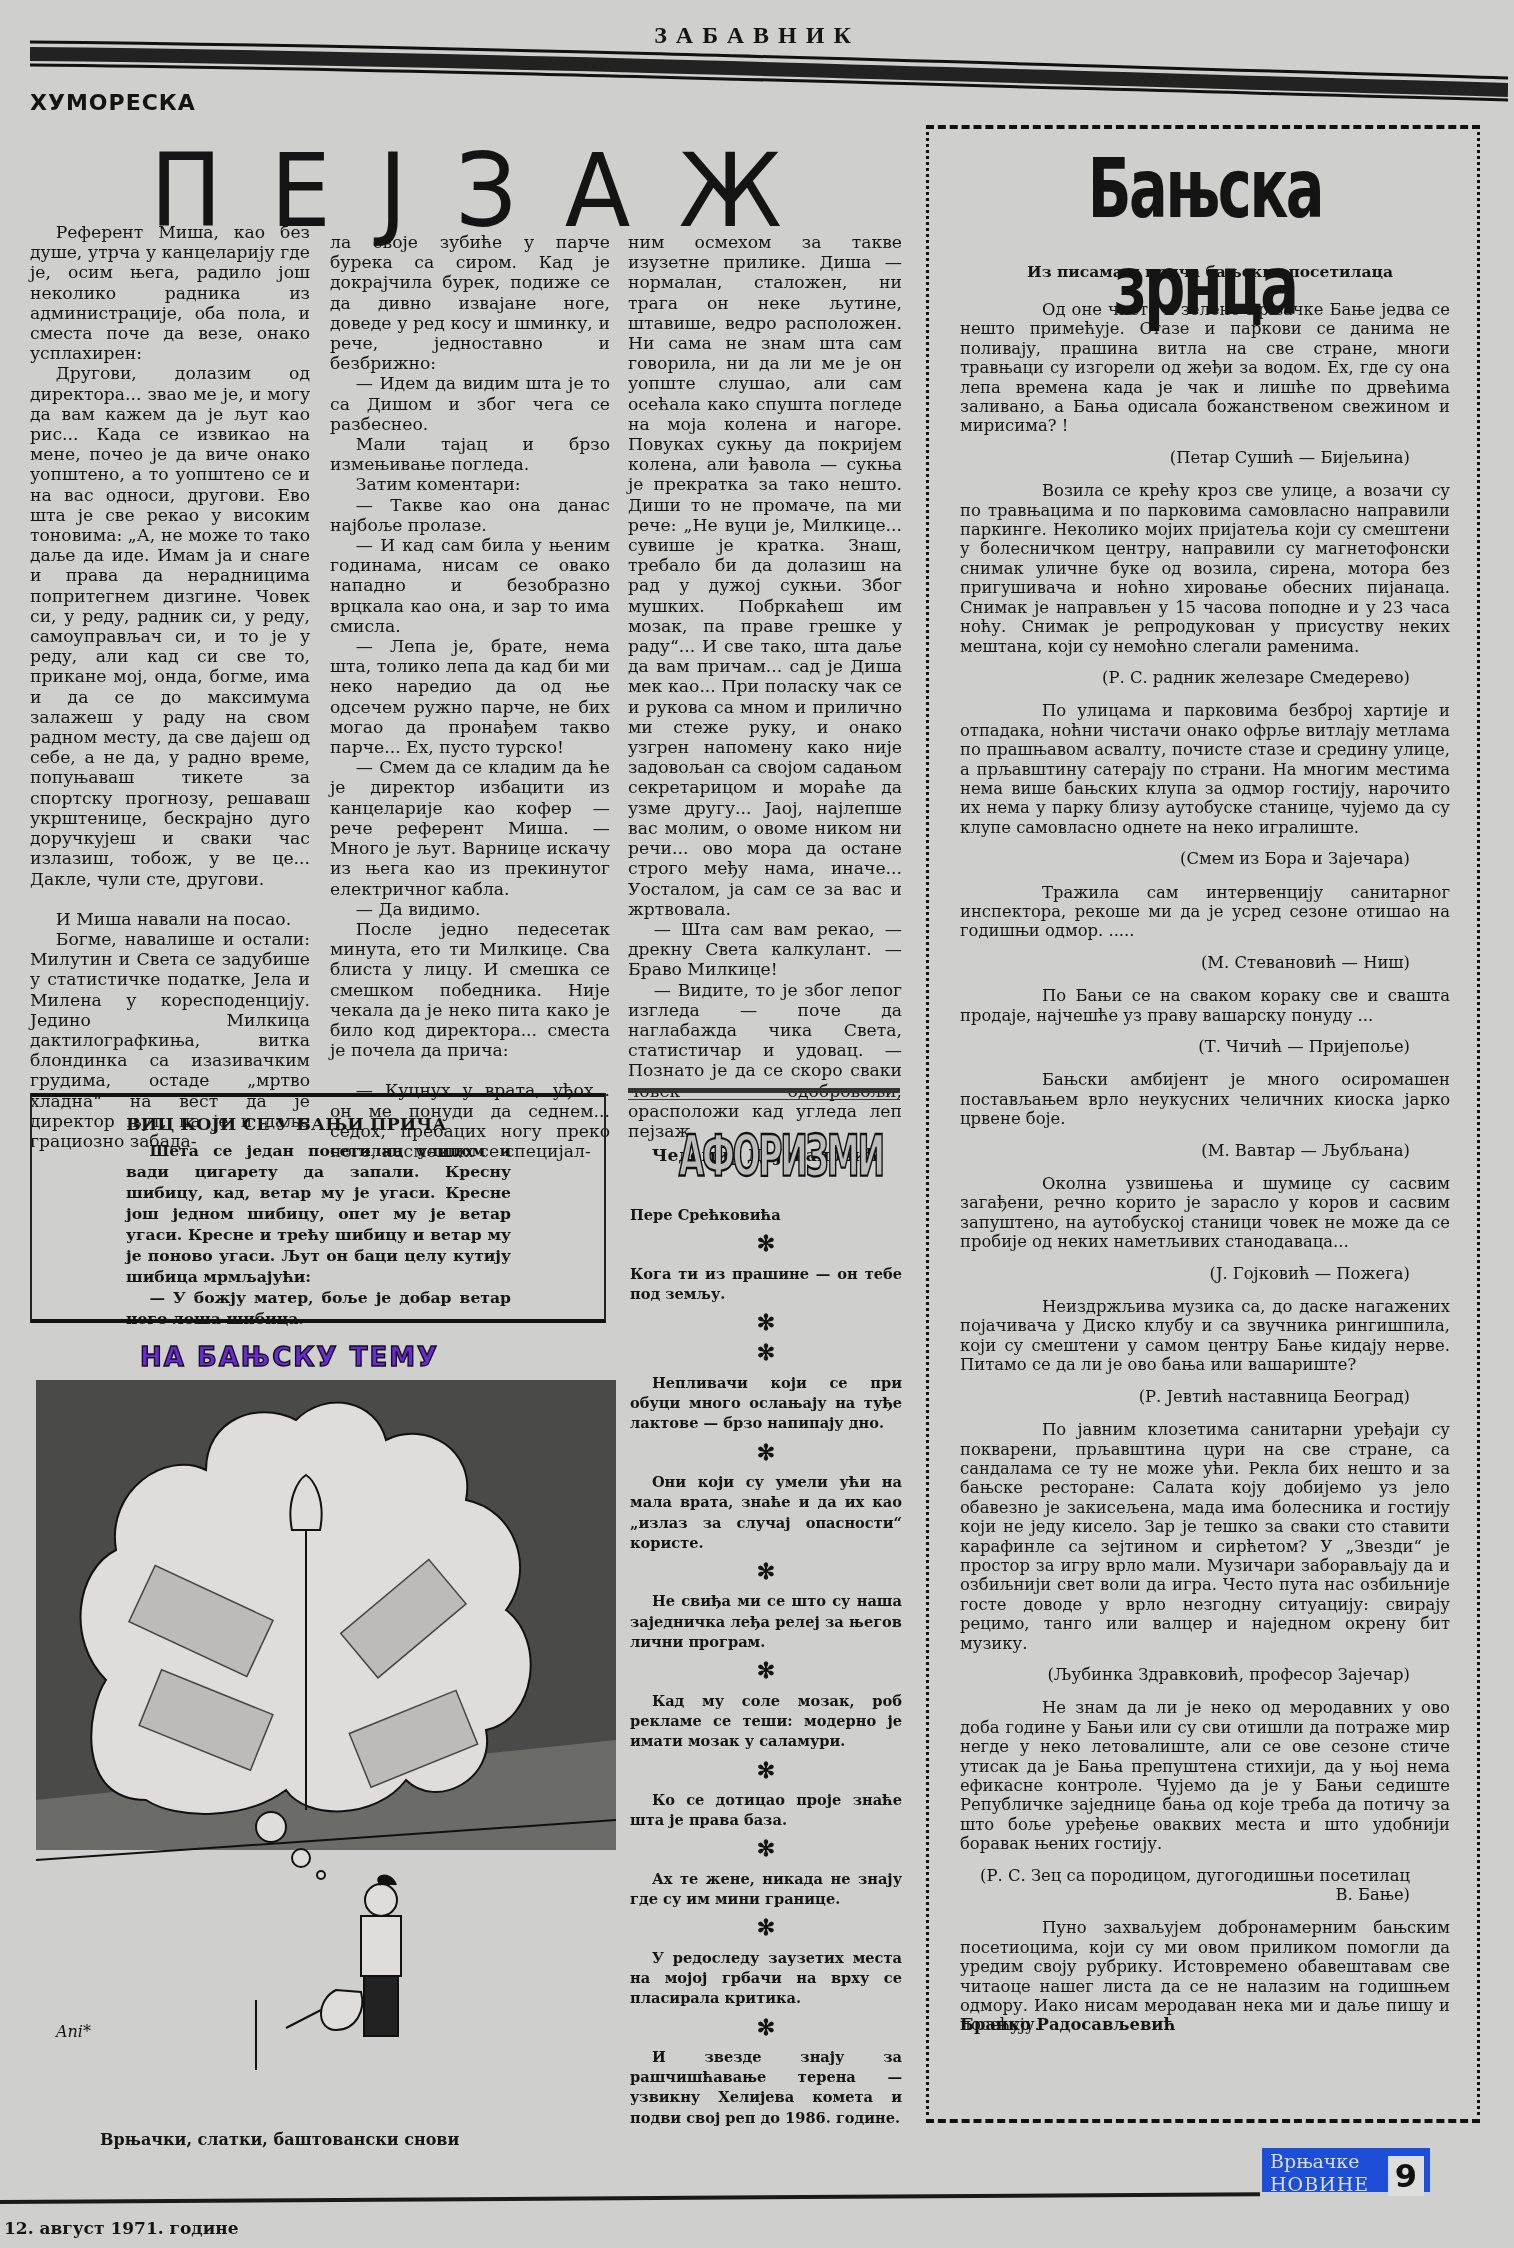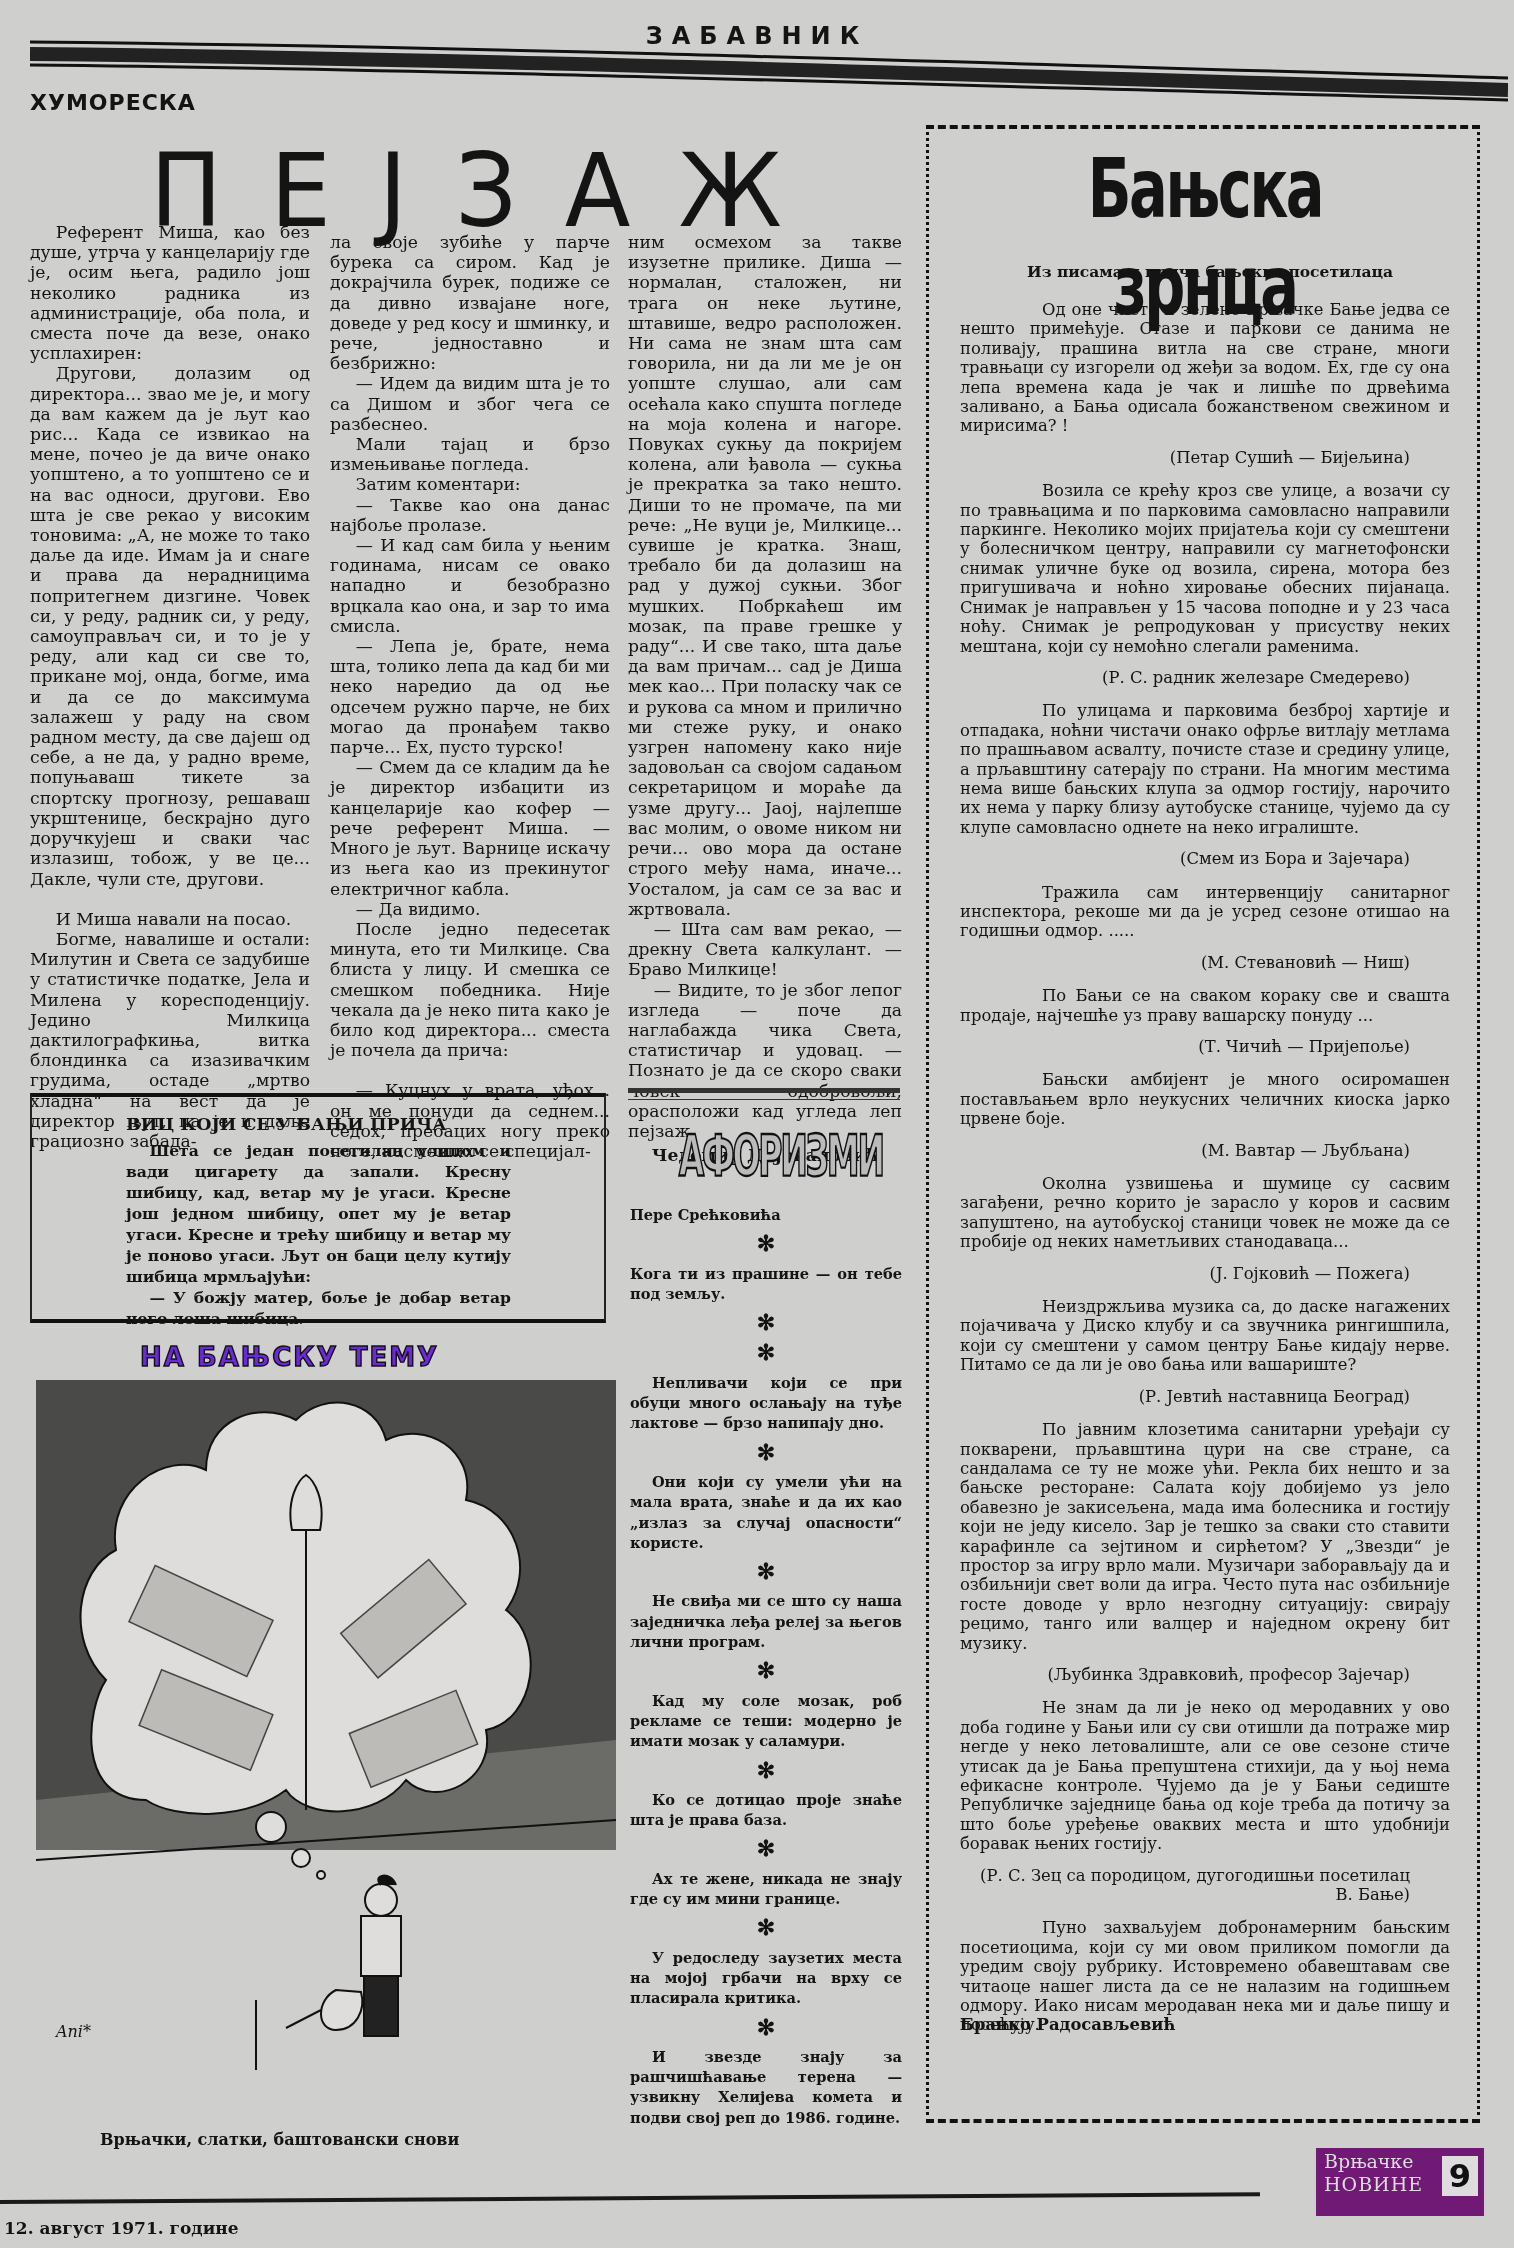--- a/index.html
+++ b/index.html
@@ -5,21 +5,21 @@
   html,body{margin:0;padding:0;}
   body{width:1514px;height:2248px;background:#cfcfcd;position:relative;overflow:hidden;
        font-family:"DejaVu Serif",serif;color:#141414;}
   .abs{position:absolute;}
   .col{position:absolute;font-size:17.2px;line-height:20.2px;text-align:justify;hyphens:manual;}
   .col p{margin:0;text-indent:1.5em;}
   .col p.gap{margin-top:20px;}
   .col p.noind{text-indent:0;}
   .section{font-family:"DejaVu Sans",sans-serif;font-weight:bold;letter-spacing:2px;}
   
-  #section-title{left:0;width:1514px;top:22px;text-align:center;font-size:24px;letter-spacing:9px;}
+  #section-title{left:0;width:1514px;top:22px;text-align:center;font-size:24px;letter-spacing:9px;font-family:Liberation Serif, serif;}
   #banner{left:30px;top:38px;width:1478px;height:66px;}
   #humor-label{left:30px;top:90px;font-size:22px;letter-spacing:1px;}
   #main-title{left:150px;top:135px;width:640px;font-family:"DejaVu Sans",sans-serif;font-size:96px;letter-spacing:48px;font-weight:normal;transform:scaleY(1.05);}
   
   #spa-box{left:926px;top:125px;width:548px;height:1990px;border-left:3px dotted #111;border-right:3px dotted #111;border-top:4px dashed #111;border-bottom:4px dashed #111;}
   #spa-title{left:960px;top:155px;width:490px;text-align:center;font-family:"DejaVu Sans",sans-serif;font-weight:bold;font-size:70px;letter-spacing:-3px;transform:scaleX(.82) scaleY(1.18);transform-origin:center;}
   #spa-subtitle{left:960px;top:262px;width:500px;text-align:center;font-weight:bold;font-size:15.5px;}
   #spa-col{left:960px;top:300px;width:490px;font-size:16.4px;line-height:19.4px;}
   #spa-col .sig{text-align:right;text-indent:0;margin:12px 40px 14px 0;}
   #spa-col .sig2{text-indent:0;margin:4px 40px 20px 0;}
@@ -33,21 +33,21 @@
   #cartoon-caption{left:100px;top:2130px;font-weight:bold;font-size:16px;}
   #cartoon-sign{left:56px;top:2022px;font-style:italic;font-size:16px;font-weight:normal;}
   
   #aph-sep{left:628px;top:1088px;width:272px;height:6px;border-top:5px solid #333;border-bottom:1px solid #333;}
   #aph-title{left:650px;top:1130px;width:230px;text-align:center;font-family:"DejaVu Sans",sans-serif;font-weight:bold;font-size:44px;letter-spacing:-3px;color:#bbb;-webkit-text-stroke:1.8px #111;transform:scaleX(.75) scaleY(1.3);}
   #aph-col{left:630px;top:1205px;width:272px;font-weight:bold;font-size:14.6px;line-height:20.3px;}
   #aph-col .star{text-align:center;text-indent:0;font-size:22px;margin:8px 0 10px;}
   
   #footer-rule{left:0;top:2200px;width:1260px;height:4px;background:#1a1a1a;transform:rotate(-0.35deg);transform-origin:left;}
   #footer-date{left:4px;top:2218px;font-weight:bold;font-size:17px;}
-  #logo{left:1316px;top:2148px;width:168px;height:68px;background:#701a75;color:#ddd;}
+  #logo{left:1262px;top:2148px;width:168px;height:44px;background:#1d4ed8;color:#ddd;}
   #logo-line1{position:absolute;left:8px;top:3px;font-size:19px;line-height:20px;}
   #logo-line2{position:absolute;left:8px;top:26px;font-size:19px;line-height:20px;letter-spacing:1px;}
   #logo-num{position:absolute;right:6px;top:8px;width:36px;height:40px;background:#ddd;color:#111;font-family:"DejaVu Sans",sans-serif;font-weight:bold;font-size:32px;line-height:40px;text-align:center;}
 </style>
 </head>
 <body>
 
 <div class="abs section" id="section-title">ЗАБАВНИК</div>
 <svg class="abs" id="banner" viewBox="0 0 1478 66" preserveAspectRatio="none">
   <path d="M0,4 C400,8 800,20 1478,40" stroke="#111" stroke-width="3" fill="none"></path>

